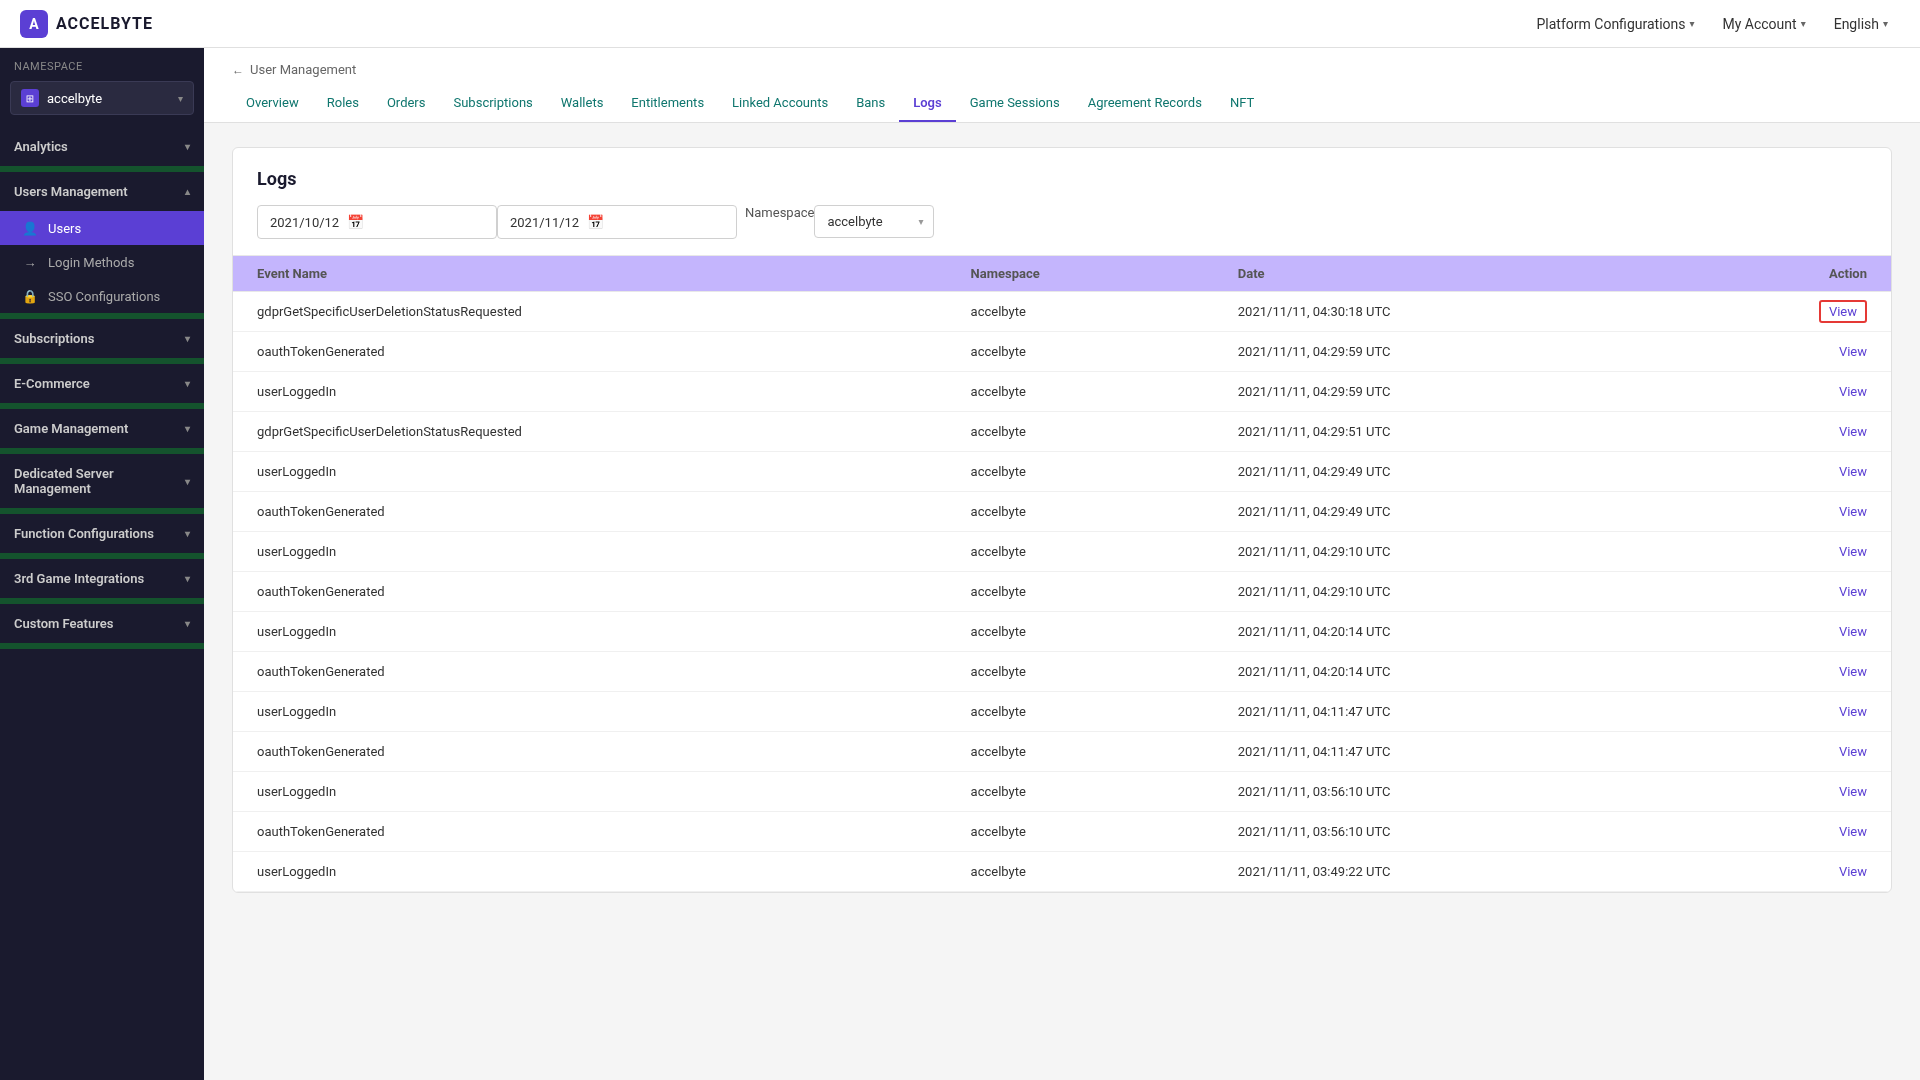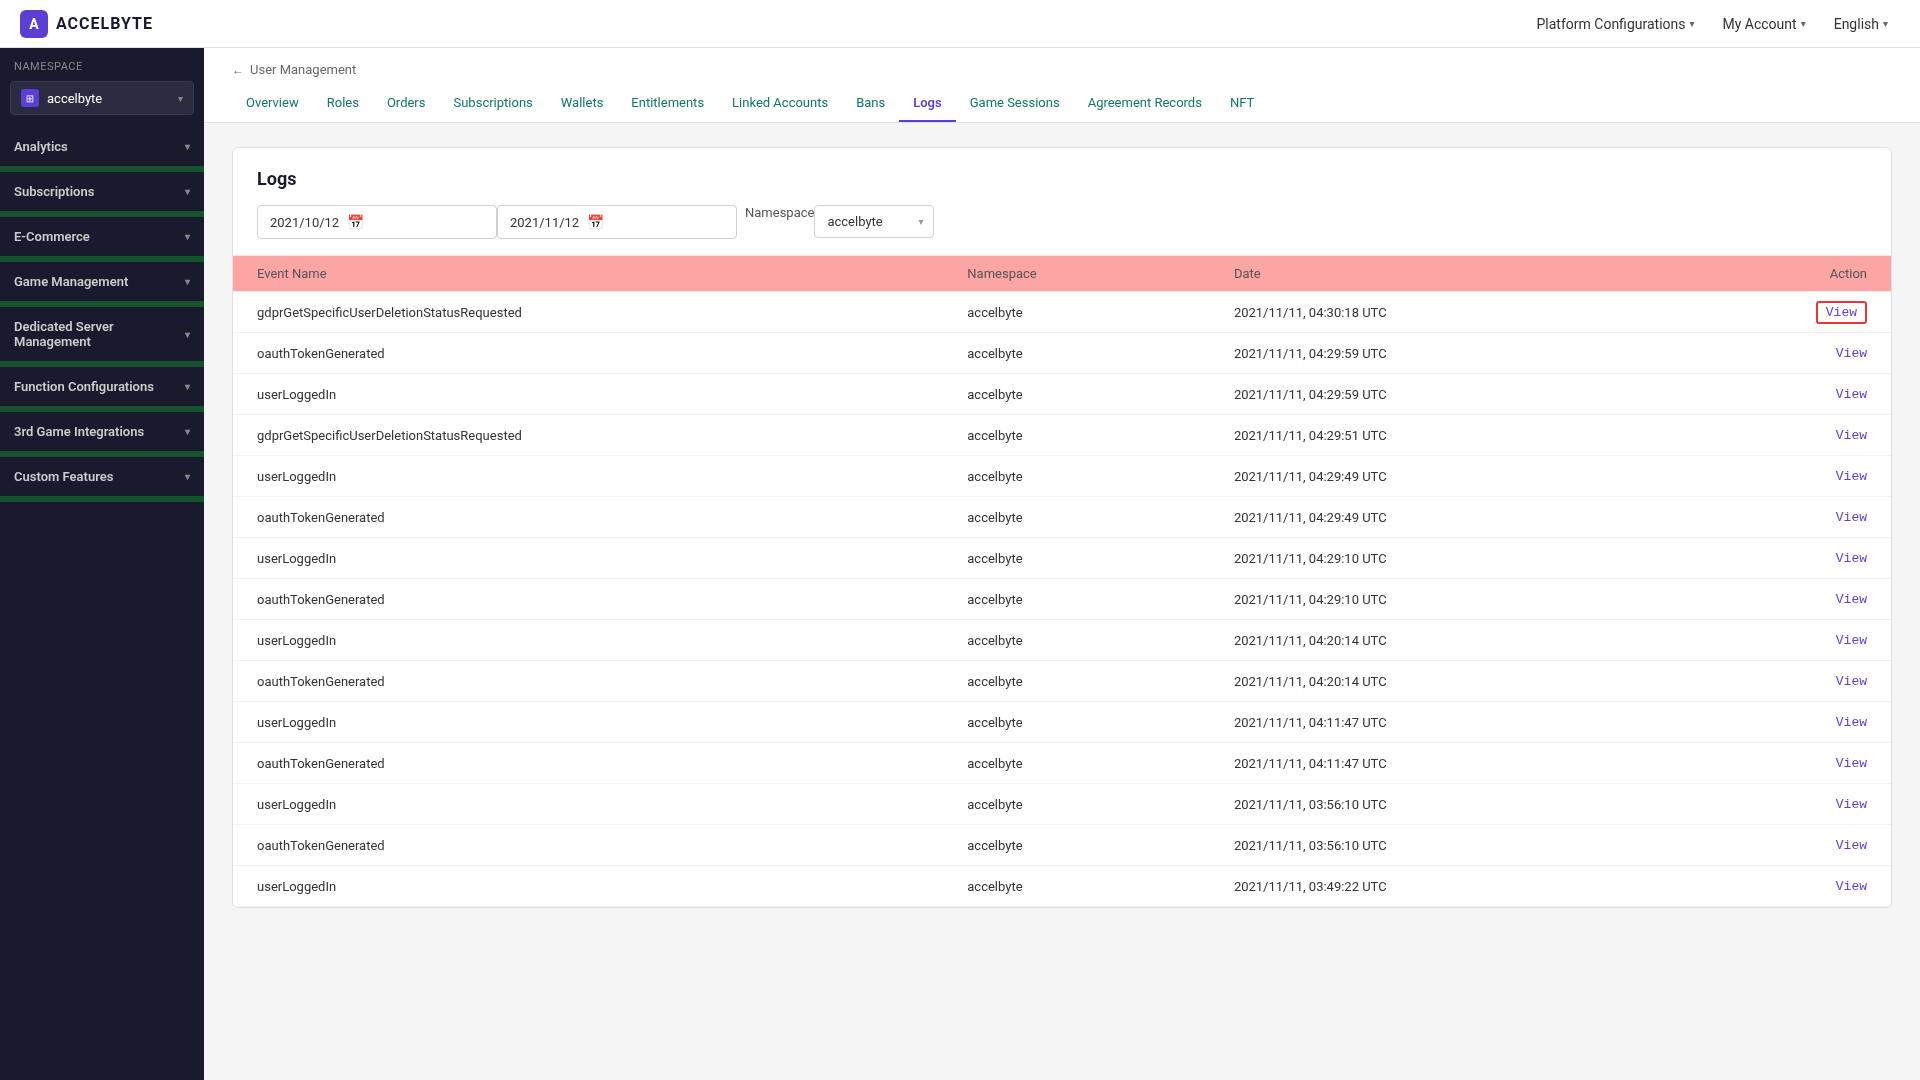--- a/index.html
+++ b/index.html
@@ -223,39 +223,38 @@
     
     .table-wrap { overflow: auto; }
     table {
       width: 100%;
       border-collapse: collapse;
     }
     thead th {
       text-align: left;
       font-size: 13px;
       color: #555;
-      font-weight: 400;
+      font-weight: 700;
       padding: 10px 24px;
       border-top: 1px solid #e8e8e8;
       border-bottom: 1px solid #e8e8e8;
-      background: #fca5a5;
+      background: #c4b5fd;
     }
     tbody tr {
       border-bottom: 1px solid #f0f0f0;
     }
     tbody td {
       padding: 12px 24px;
       font-size: 13px;
       color: #333;
     }
     .action-view {
       color: #5b3fd4;
       cursor: pointer;
       font-size: 13px;
-      font-family: Liberation Mono, monospace;
     }
     .action-view.highlighted {
       border: 2px solid #e53935;
       border-radius: 3px;
       padding: 2px 8px;
       color: #5b3fd4;
     }
     .col-action { text-align: right; }
     th.col-action { text-align: right; }
   </style>
@@ -291,20 +290,38 @@
       <span class="namespace-chevron">▾</span>
     </div>
 
     <div class="sidebar-section">
       <div class="sidebar-section-header">
         <span>Analytics</span>
         <span class="chevron">▾</span>
       </div>
     </div>
 
+    <div class="sidebar-section">
+      <div class="sidebar-section-header">
+        <span>Users Management</span>
+        <span class="chevron">▴</span>
+      </div>
+      <div class="sidebar-item active">
+        <span class="sidebar-icon">👤</span>
+        <span>Users</span>
+      </div>
+      <div class="sidebar-item">
+        <span class="sidebar-icon">→</span>
+        <span>Login Methods</span>
+      </div>
+      <div class="sidebar-item">
+        <span class="sidebar-icon">🔒</span>
+        <span>SSO Configurations</span>
+      </div>
+    </div>
 
     <div class="sidebar-section">
       <div class="sidebar-section-header">
         <span>Subscriptions</span>
         <span class="chevron">▾</span>
       </div>
     </div>
 
     <div class="sidebar-section">
       <div class="sidebar-section-header">

